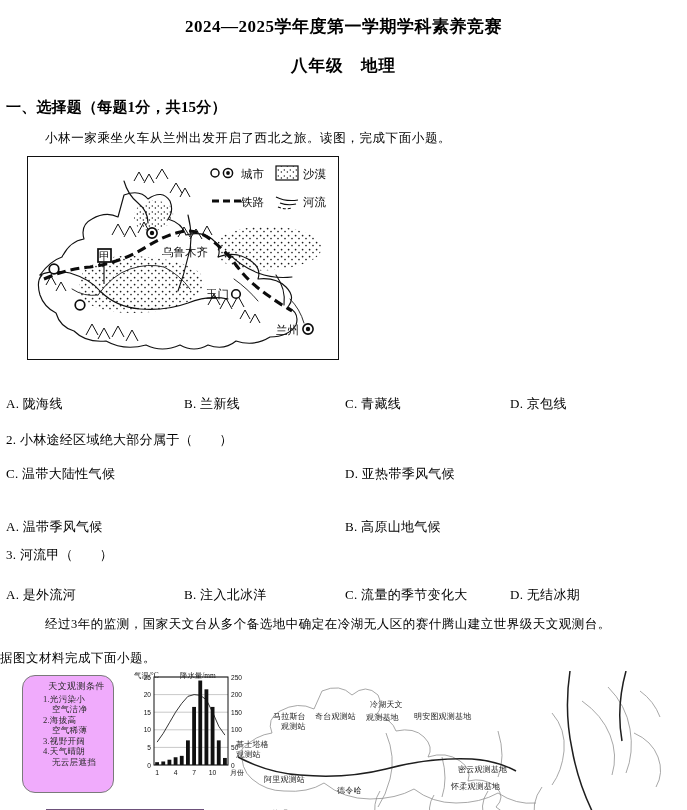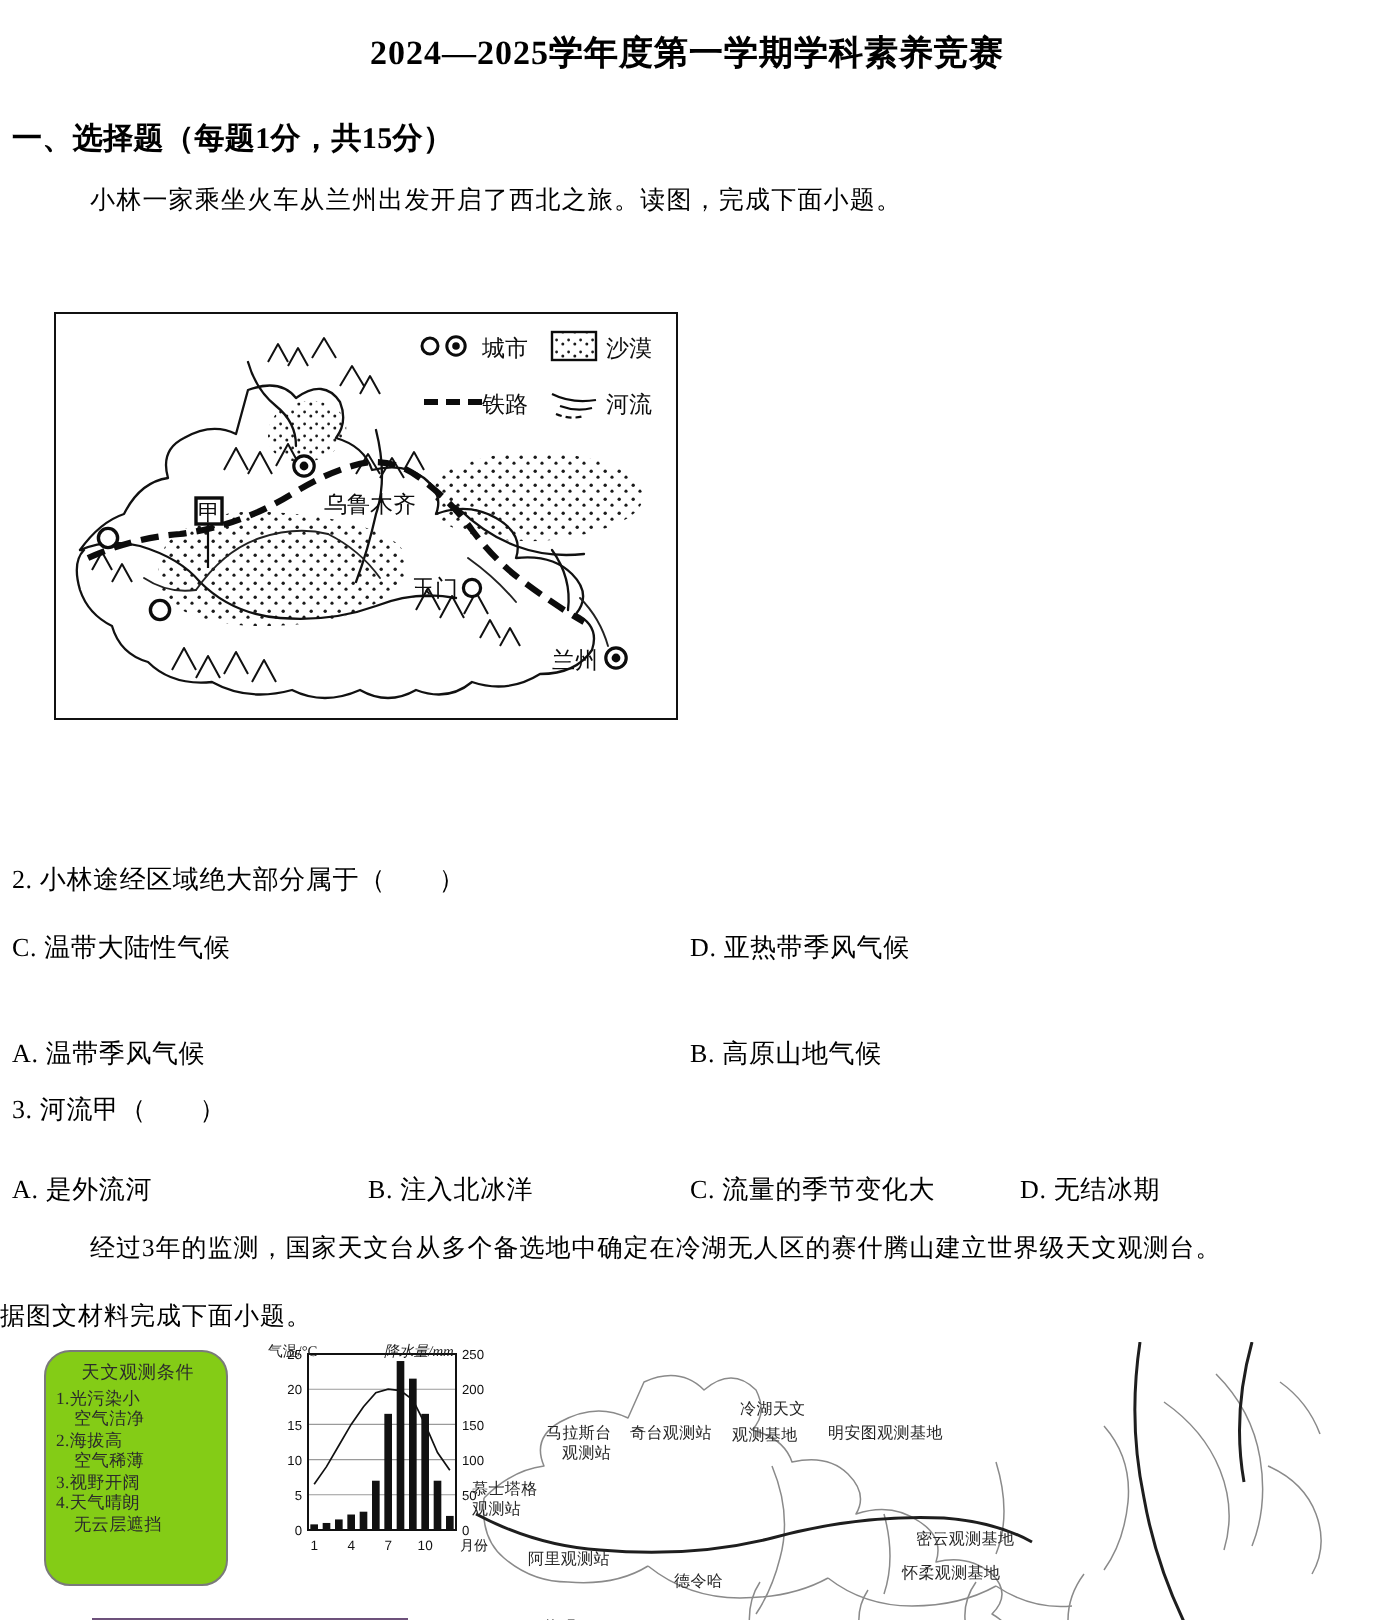--- a/index.html
+++ b/index.html
@@ -100,23 +100,23 @@
     height: 155px;
   }
   .cond-box {
     position: absolute;
     left: 22px;
     top: 6px;
     width: 92px;
     height: 118px;
     border: 1.4px solid #7a7a7a;
     border-radius: 13px;
-    background: #84cc16;
+    background: #f0abfc;
     box-sizing: border-box;
-    padding: 4px 3px 0 5px;
+    padding: 4px 3px 0 20px;
   }
   .cond-title {
     font-size: 9px;
     text-align: center;
     letter-spacing: 0.4px;
     margin-bottom: 1px;
     color: #2b2b2b;
   }
   .cond-item {
     font-size: 8.6px;
@@ -166,20 +166,21 @@
     overflow: hidden;
     background: linear-gradient(180deg, #6b4f7a 0%, #8a6a86 45%, #9d7b8e 100%);
   }
 </style>
 </head>
 <body>
 
 <div class="page">
 
   <div class="doc-title">2024—2025学年度第一学期学科素养竞赛</div>
+  <div class="doc-subtitle">八年级　地理</div>
 
   <div class="section-head">一、选择题（每题1分，共15分）</div>
 
   <div class="lead-para">小林一家乘坐火车从兰州出发开启了西北之旅。读图，完成下面小题。</div>
 
   <div class="map1-wrap">
     <svg width="307" height="199" viewBox="0 0 307 199">
       <defs>
         <pattern id="sandPat" width="7" height="7" patternUnits="userSpaceOnUse">
           <circle cx="1.6" cy="1.6" r="0.85" fill="#1a1a1a"></circle>
@@ -266,20 +267,38 @@
           <path d="M248,40 q10,5 22,3"></path>
           <path d="M252,46 q8,3 16,1"></path>
           <path d="M250,50 q7,3 14,1" stroke-dasharray="3 2"></path>
         </g>
         <text x="275" y="49" font-family="'Liberation Serif', serif" font-size="11.5" fill="#0c0c0c">河流</text>
       </g>
     </svg>
   </div>
 
   <div style="position:absolute; left:0; top:359px; width:687px;">
+    <div class="opt-row" style="margin-top:22px;">
+      <div class="opt" style="left:0px;">
+        <span>A.</span>
+        <span>陇海线</span>
+      </div>
+      <div class="opt" style="left:178px;">
+        <span>B.</span>
+        <span>兰新线</span>
+      </div>
+      <div class="opt" style="left:339px;">
+        <span>C.</span>
+        <span>青藏线</span>
+      </div>
+      <div class="opt" style="left:504px;">
+        <span>D.</span>
+        <span>京包线</span>
+      </div>
+    </div>
   </div>
 
   <div style="position:absolute; left:0; top:417px; width:687px;">
     <div class="qstem">
       <span>2.</span>
       <span>小林途经区域绝大部分属于（　　）</span>
     </div>
     <div class="opt-row" style="margin-top:16px;">
       <div class="opt" style="left:0px;">
         <span>C.</span>
@@ -349,21 +368,21 @@
         <span>3.</span><span>视野开阔</span>
       </div>
       <div class="cond-item">
         <span>4.</span><span>天气晴朗</span>
         <span class="sub">无云层遮挡</span>
       </div>
     </div>
 
     <div class="climate">
       <div class="lbl" style="left:2px; top:2px;">气温/°C</div>
-      <div class="lbl" style="left:60px; top:2px;font-style:italic;">降水量/mm</div>
+      <div class="lbl" style="left:48px; top:2px;">降水量/mm</div>
       <svg id="climateSvg" width="118" height="125" viewBox="0 0 118 125">
           <line x1="22" y1="96" x2="96" y2="96" stroke="#9a9a9a" stroke-width="0.55"></line>
           <text x="19" y="98.6" text-anchor="end" font-size="6.6" fill="#111" font-family="'Liberation Sans', sans-serif">0</text>
           <text x="99" y="98.6" text-anchor="start" font-size="6.6" fill="#111" font-family="'Liberation Sans', sans-serif">0</text>
           <line x1="22" y1="78.4" x2="96" y2="78.4" stroke="#9a9a9a" stroke-width="0.55"></line>
           <text x="19" y="81" text-anchor="end" font-size="6.6" fill="#111" font-family="'Liberation Sans', sans-serif">5</text>
           <text x="99" y="81" text-anchor="start" font-size="6.6" fill="#111" font-family="'Liberation Sans', sans-serif">50</text>
           <line x1="22" y1="60.8" x2="96" y2="60.8" stroke="#9a9a9a" stroke-width="0.55"></line>
           <text x="19" y="63.4" text-anchor="end" font-size="6.6" fill="#111" font-family="'Liberation Sans', sans-serif">10</text>
           <text x="99" y="63.4" text-anchor="start" font-size="6.6" fill="#111" font-family="'Liberation Sans', sans-serif">100</text>

